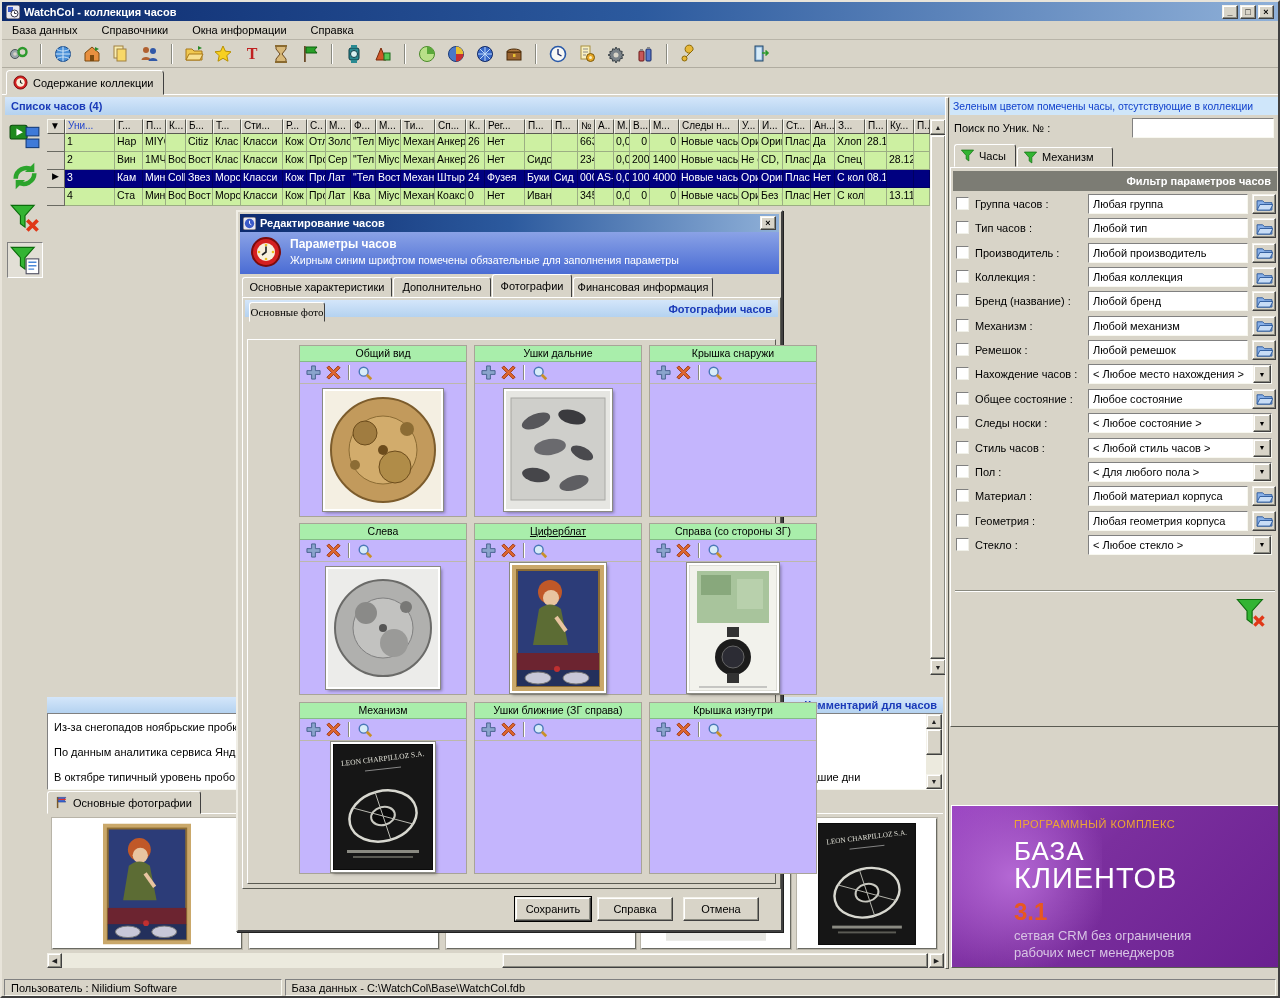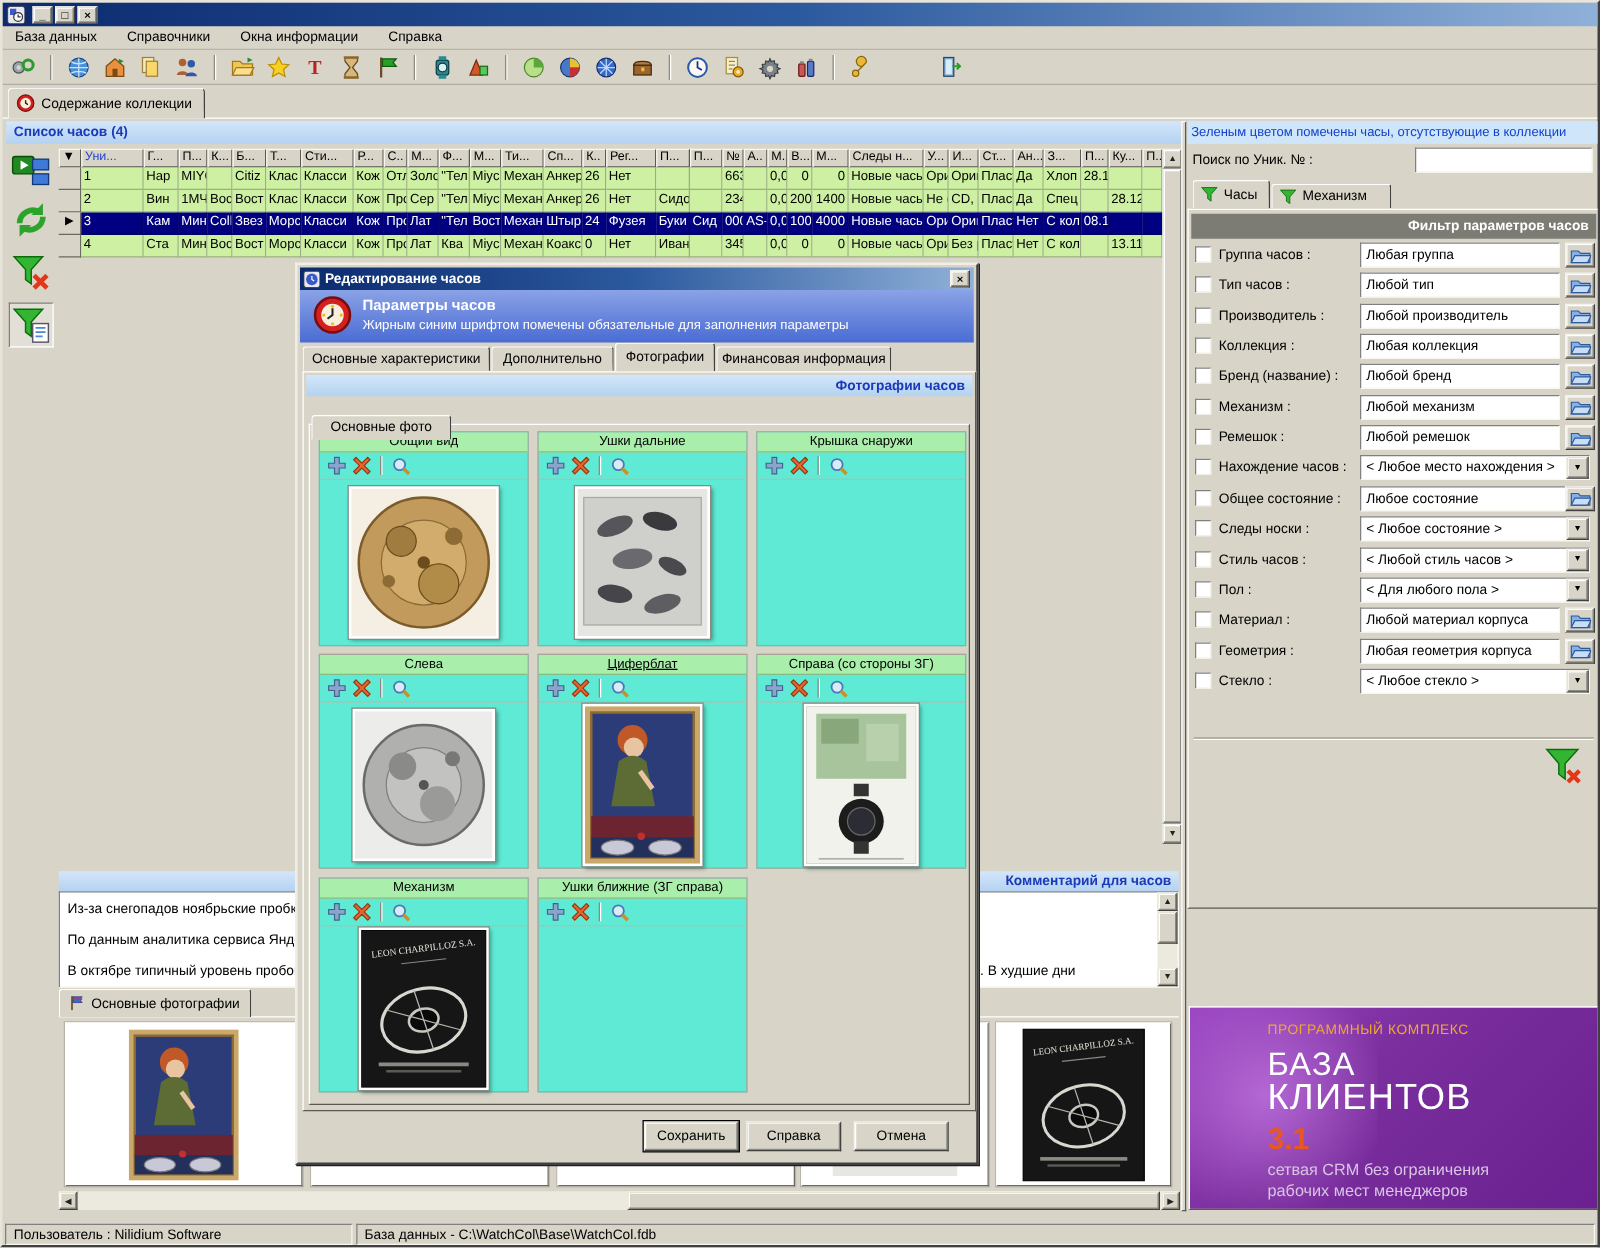--- a/index.html
+++ b/index.html
@@ -56,21 +56,21 @@
   .fbtn{position:absolute;top:0;height:20px;display:flex;align-items:center;justify-content:center;}
   .etch{border-top:1px solid #8a8a80;border-bottom:1px solid #fff;}
   
   .ad{background:linear-gradient(135deg,#9a44c2 0%,#7b2f9e 40%,#6a2090 100%);color:#fff;overflow:hidden;}
   
   .dialog{left:234px;top:208px;width:547px;height:722px;background:#d8d4c8;border:2px solid;border-color:#f0eee6 #404040 #404040 #f0eee6;box-shadow:1px 1px 0 #202020;z-index:20;}
   .dtitle{left:2px;top:2px;width:539px;height:18px;background:linear-gradient(90deg,#0c2a6e,#2c5a9e,#8fb0d8);color:#fff;font-weight:bold;display:flex;align-items:center;gap:4px;padding:0 3px;}
   .dheader{left:2px;top:20px;width:539px;height:42px;background:linear-gradient(180deg,#8aa2e6,#4a6cd4);color:#fff;}
   .dtab{position:absolute;background:#d8d4c8;border:1px solid;border-color:#fff #404040 #d8d4c8 #fff;border-radius:3px 3px 0 0;display:flex;align-items:center;justify-content:center;}
   .dcontent{left:4px;top:85px;width:539px;height:592px;border:1px solid;border-color:#fff #5a5a52 #5a5a52 #fff;background:#d8d4c8;}
-  .pcell{position:absolute;width:168px;height:172px;background:#5eead4;border:1px solid #a8a498;}
+  .pcell{position:absolute;width:168px;height:172px;background:#c4b5fd;border:1px solid #a8a498;margin-left:44px;}
   .phead{height:16px;background:#a9eeab;border-bottom:1px solid #84bc86;text-align:center;font-size:10.5px;line-height:15px;}
   .ptool{height:22px;display:flex;align-items:center;gap:5px;padding-left:6px;border-bottom:1px solid #bcb8ac;}
   .ptool span{display:flex;}
   .sepv{width:2px;height:15px;border-left:1px solid #8a8a80;border-right:1px solid #fff;margin:0 2px;}
   .parea{height:132px;display:flex;align-items:center;justify-content:center;}
   .pimg{background:#fff;border:2px solid #fff;outline:1px solid #8a8a82;box-shadow:2px 2px 3px rgba(0,0,0,.35);display:flex;}
   .dbtn{position:absolute;height:24px;width:76px;display:flex;align-items:center;justify-content:center;}
   .defbtn{outline:1px solid #000;}
   .tcell{position:absolute;top:3px;height:131px;background:#fff;border:1px solid;border-color:#fff #6a6a62 #6a6a62 #fff;box-shadow:0 0 0 1px #b8b4a8;display:flex;align-items:center;justify-content:center;}
   .statusbar{left:0;top:975px;width:1276px;height:21px;display:flex;gap:3px;padding:2px;}
@@ -83,20 +83,21 @@
 
   <div class="abs titlebar">
     <span style="display:flex;margin-right:4px;">
         <svg width="14" height="14" viewBox="0 0 14 14">
           <rect width="14" height="14" rx="2" fill="#e8e8f0" stroke="#334"></rect>
           <rect x="2" y="2" width="5" height="5" fill="#3a5ac8"></rect>
           <circle cx="8.5" cy="8.5" r="3.5" fill="#fff" stroke="#334"></circle>
           <path d="M8.5 6.5v2h2" stroke="#334" fill="none"></path>
         </svg>
       </span>
+    <span style="flex:1;">WatchCol - коллекция часов</span>
     <span class="wbtn btn">_</span>
     <span class="wbtn btn">□</span>
     <span class="wbtn btn">×</span>
   </div>
 
   <div class="abs menubar" id="menubar">
       <span class="menuitem">База данных</span>
       <span class="menuitem">Справочники</span>
       <span class="menuitem">Окна информации</span>
       <span class="menuitem">Справка</span>
@@ -815,21 +816,21 @@
     <div class="dtab" style="left:254px;top:62px;width:80px;height:23px;z-index:3;border-bottom:none;">
         <span>Фотографии</span>
       </div>
     <div class="dtab" style="left:335px;top:65px;width:140px;height:20px;">
         <span>Финансовая информация</span>
       </div>
     <div class="abs dcontent">
       <div class="abs caption-blue" style="left:2px;top:2px;width:533px;height:17px;justify-content:flex-end;">
           <span>Фотографии часов</span>
         </div>
-      <div class="dtab" style="left:6px;top:34px;width:112px;height:20px;z-index:2;">
+      <div class="dtab" style="left:6px;top:4px;width:76px;height:20px;z-index:2;font-family:Liberation Serif, serif;">
           <span>Основные фото</span>
         </div>
       <div class="abs raised" style="left:4px;top:41px;width:529px;height:545px;background:#d8d4c8;"></div>
       <div class="abs" id="photo-grid" style="left:0;top:0;width:537px;height:590px;">
           <div class="pcell" style="left: 12px; top: 47px;">
             <div class="phead">Общий вид</div>
             <div class="ptool">
               <span>
                 <svg viewBox="0 0 16 16" width="15" height="15">
                   <path d="M6 1h4v5h5v4h-5v5H6v-5H1V6h5z" fill="#8aa4cc" stroke="#44608c"></path>
@@ -1086,20 +1087,43 @@
               <span class="sepv"></span>
               <span>
                 <svg viewBox="0 0 18 18" width="16" height="16">
                   <circle cx="7.5" cy="7.5" r="5" fill="#d8ecf8" stroke="#4a78b8" stroke-width="1.6"></circle>
                   <line x1="11" y1="11" x2="16" y2="16" stroke="#c89028" stroke-width="3"></line>
                 </svg>
               </span>
             </div>
             <div class="parea"></div>
           </div>
+          <div class="pcell" style="left: 362px; top: 404px;">
+            <div class="phead">Крышка изнутри</div>
+            <div class="ptool">
+              <span>
+                <svg viewBox="0 0 16 16" width="15" height="15">
+                  <path d="M6 1h4v5h5v4h-5v5H6v-5H1V6h5z" fill="#8aa4cc" stroke="#44608c"></path>
+                </svg>
+              </span>
+              <span>
+                <svg viewBox="0 0 16 16" width="15" height="15">
+                  <path d="M3 1 8 6 13 1 15 3 10 8 15 13 13 15 8 10 3 15 1 13 6 8 1 3z" fill="#e06830" stroke="#9c3610"></path>
+                </svg>
+              </span>
+              <span class="sepv"></span>
+              <span>
+                <svg viewBox="0 0 18 18" width="16" height="16">
+                  <circle cx="7.5" cy="7.5" r="5" fill="#d8ecf8" stroke="#4a78b8" stroke-width="1.6"></circle>
+                  <line x1="11" y1="11" x2="16" y2="16" stroke="#c89028" stroke-width="3"></line>
+                </svg>
+              </span>
+            </div>
+            <div class="parea"></div>
+          </div>
         </div>
     </div>
     <div class="dbtn btn defbtn" style="left:277px;top:685px;">Сохранить</div>
     <div class="dbtn btn" style="left:359px;top:685px;">Справка</div>
     <div class="dbtn btn" style="left:445px;top:685px;">Отмена</div>
   </div>
 
 </div>
 
 </body></html>

